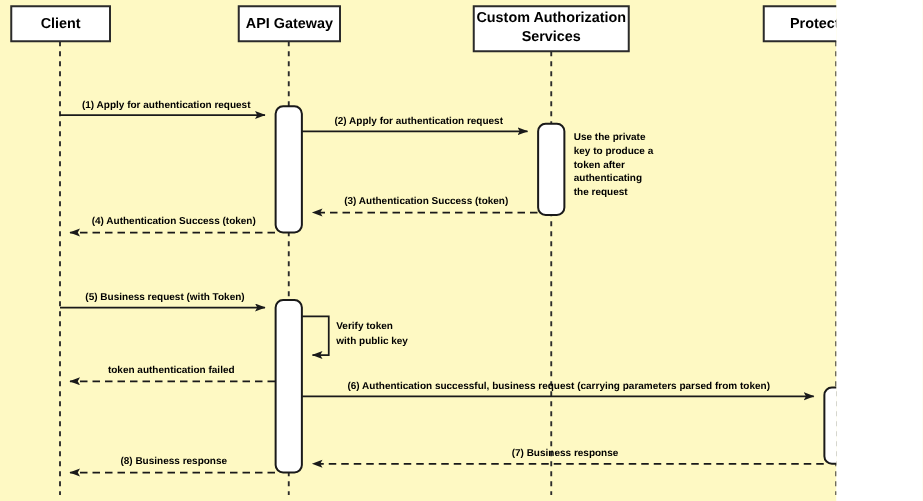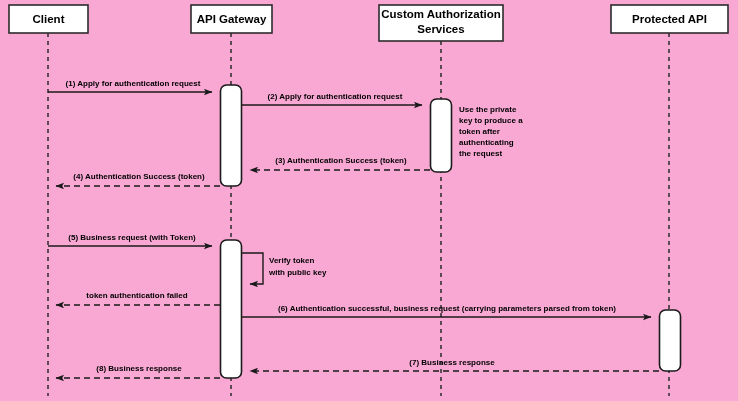--- a/index.html
+++ b/index.html
@@ -2,23 +2,23 @@
 <html><head>
 <meta charset="utf-8">
 <style>
   html, body {
     margin: 0;
     padding: 0;
     background: #ffffff;
   }
   #diagram-root {
     position: relative;
-    width: 738px;
+    width: 669px;
     height: 401px;
-    background: #f9a8d4;
+    background: #fef9c3;
     font-family: "Liberation Sans", sans-serif;
     overflow: hidden;
   }
   svg#seq-svg {
     position: absolute;
     left: 0;
     top: 0;
     width: 738px;
     height: 401px;
   }

